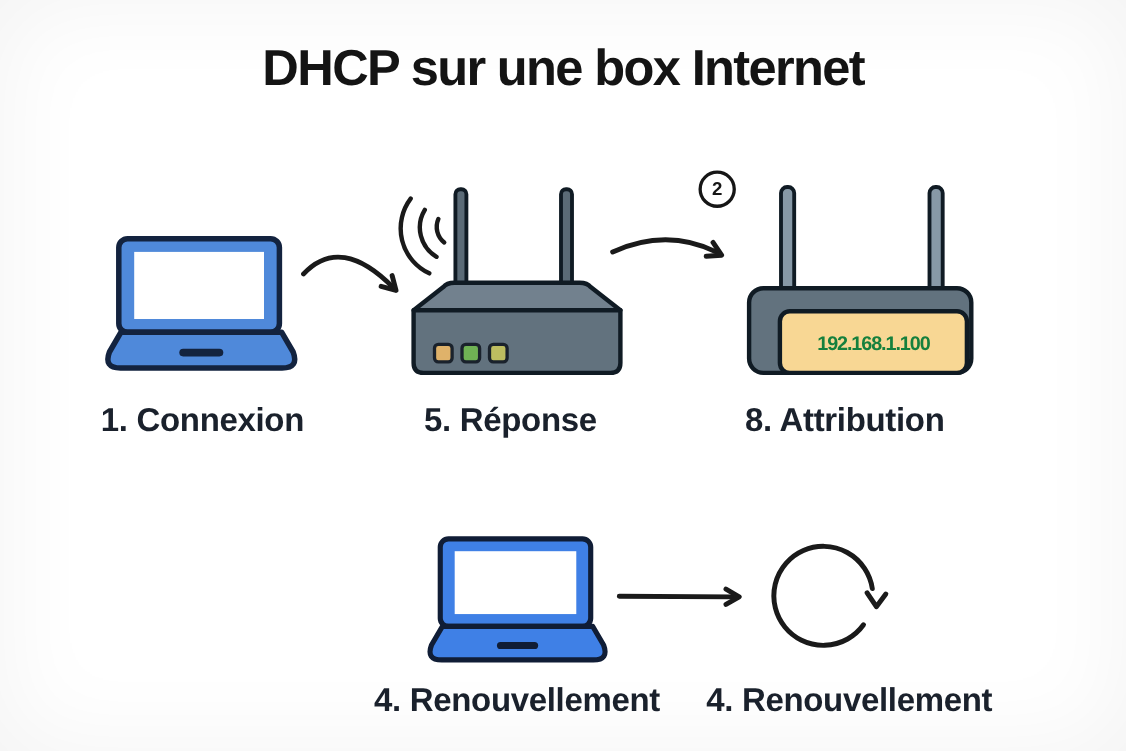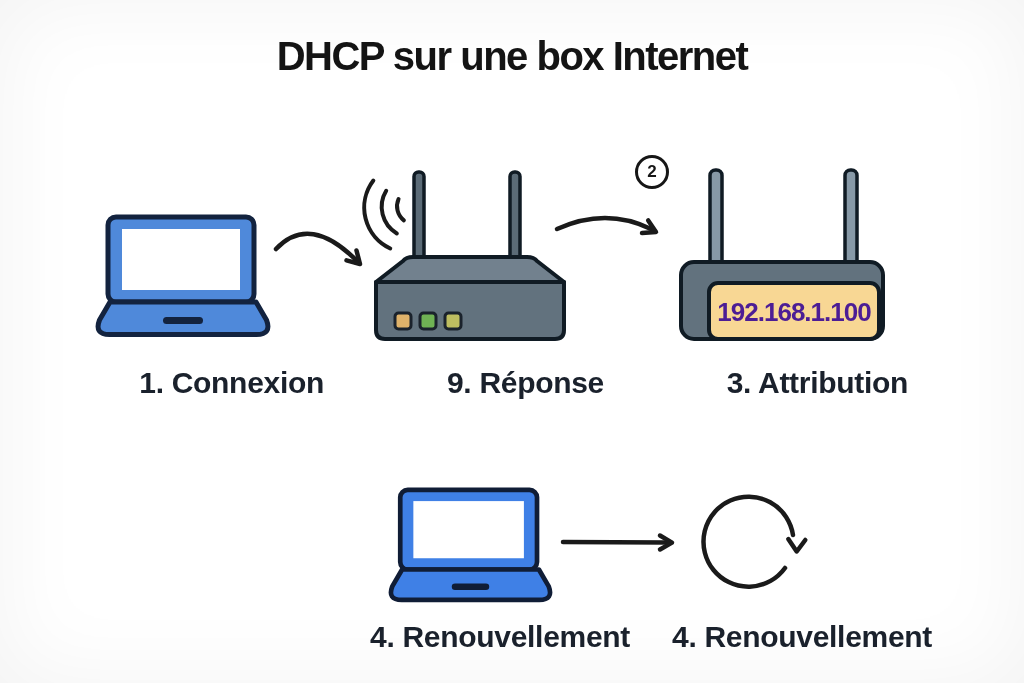--- a/index.html
+++ b/index.html
@@ -5,37 +5,37 @@
   html,body{margin:0;padding:0;background:#e9e9e9;}
   .canvas{
     position:relative;width:1024px;height:683px;overflow:hidden;
     background:#ffffff;
     box-shadow:inset 0 0 90px rgba(0,0,0,0.05);
     font-family:"Liberation Sans","DejaVu Sans",sans-serif;
   }
   .abs{position:absolute;overflow:visible;}
   .title{
     position:absolute;top:34px;left:0;right:0;margin:0;
-    text-align:center;font-size:40px;font-weight:700;
+    text-align:center;font-size:46px;font-weight:700;
     letter-spacing:-1.5px;color:#141414;
   }
   .step-label{
-    position:absolute;text-align:right;
+    position:absolute;text-align:center;
     font-size:30px;line-height:35px;font-weight:700;
     color:#1a212c;letter-spacing:-0.3px;white-space:nowrap;
   }
   .step1{left:44px;top:365px;width:280px;}
   .step2{left:324px;top:365px;width:280px;}
   .step3{left:628px;top:365px;width:280px;}
   .step4a{left:310px;top:619px;width:320px;}
   .step4b{left:612px;top:619px;width:320px;}
   .ip-label{
     position:absolute;left:709px;top:285px;width:170px;height:54px;
     display:flex;align-items:center;justify-content:center;
-    font-size:26px;font-weight:700;letter-spacing:-1px;color:#4c1d95;
+    font-size:18px;font-weight:700;letter-spacing:-1px;color:#15803d;
   }
   .badge{
     position:absolute;left:635px;top:155px;width:34px;height:34px;
     box-sizing:border-box;border:3px solid #161616;border-radius:50%;
     background:#ffffff;display:flex;align-items:center;justify-content:center;
     font-size:17px;font-weight:700;color:#161616;
   }
 </style>
 </head>
 <body>
@@ -101,21 +101,21 @@
     <g stroke-width="4.5">
       <path d="M 785 568 A 45 45 0 1 1 793 535"></path>
       <polyline points="788.3,539 796.7,551.5 805.3,540"></polyline>
     </g>
   </svg>
 
   <div class="step-label step1">
     <div>1. Connexion</div>
   </div>
   <div class="step-label step2">
-    <div>9. Réponse</div>
+    <div>5. Réponse</div>
   </div>
   <div class="step-label step3">
-    <div>3. Attribution</div>
+    <div>8. Attribution</div>
   </div>
   <div class="step-label step4a">4. Renouvellement</div>
   <div class="step-label step4b">4. Renouvellement</div>
 
 </div>
 
 </body></html>

